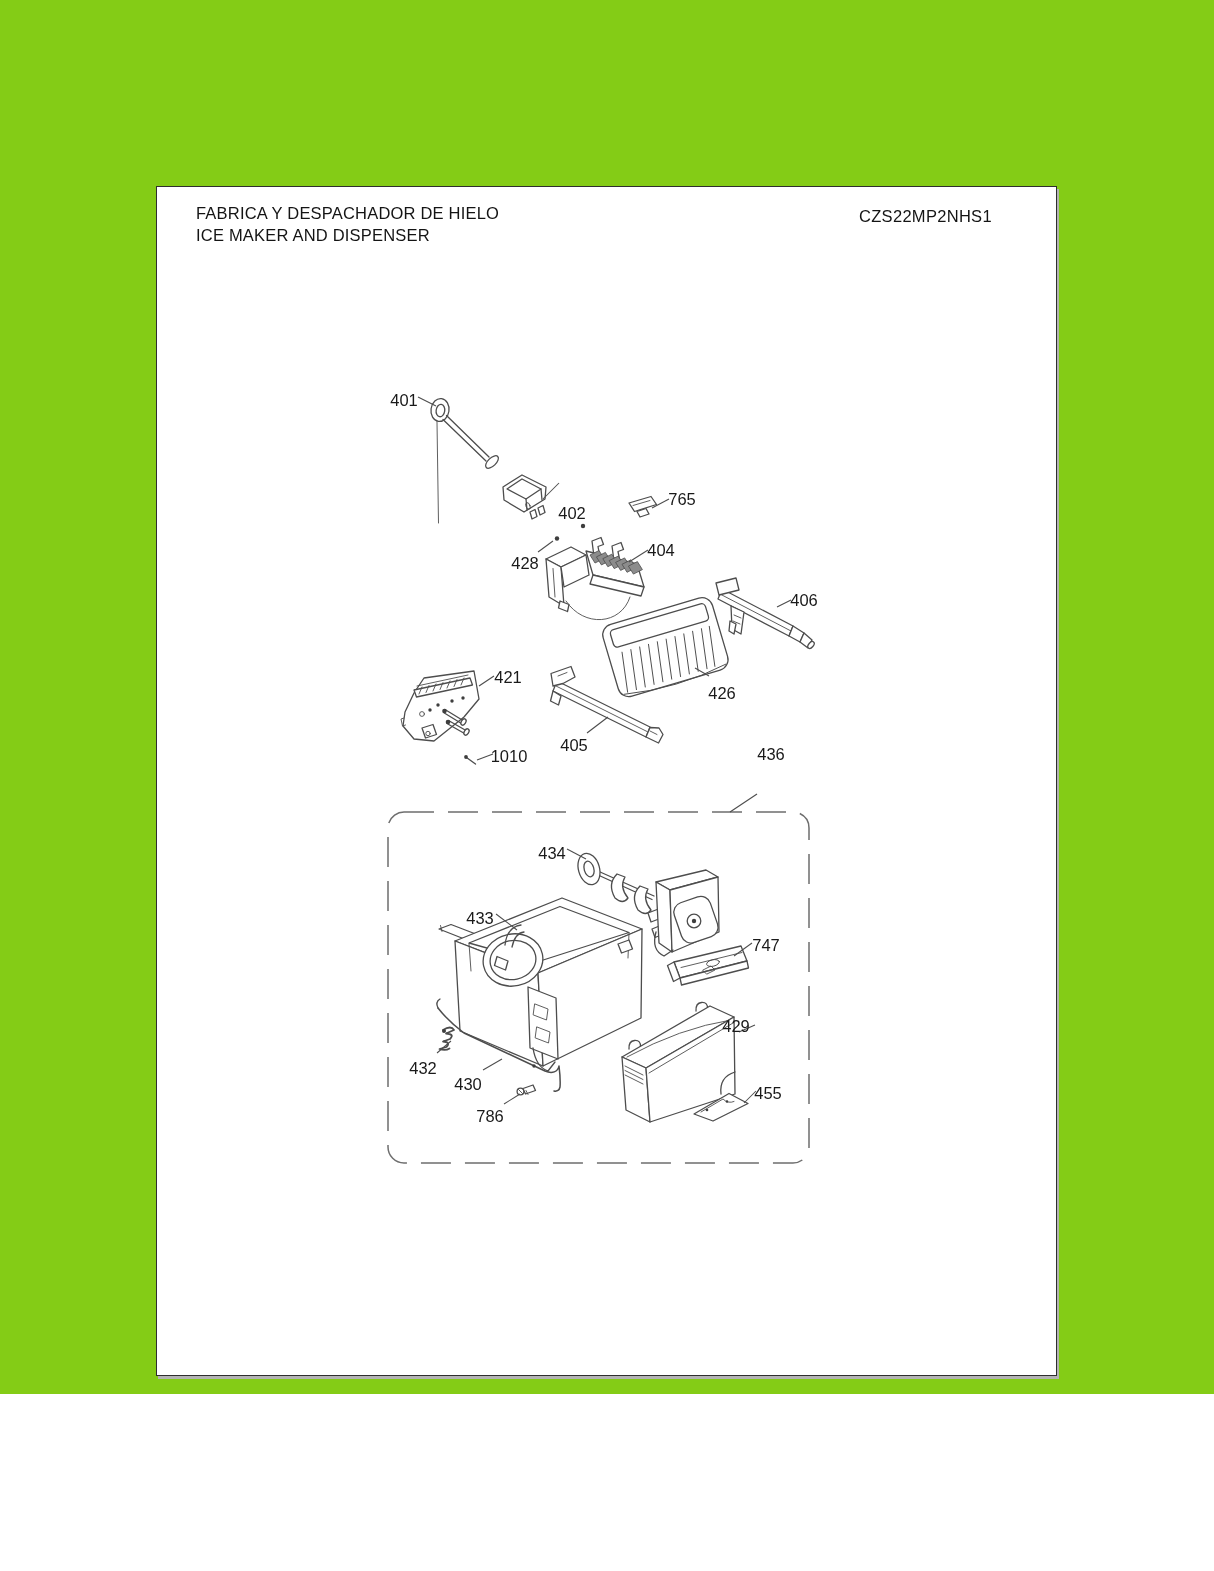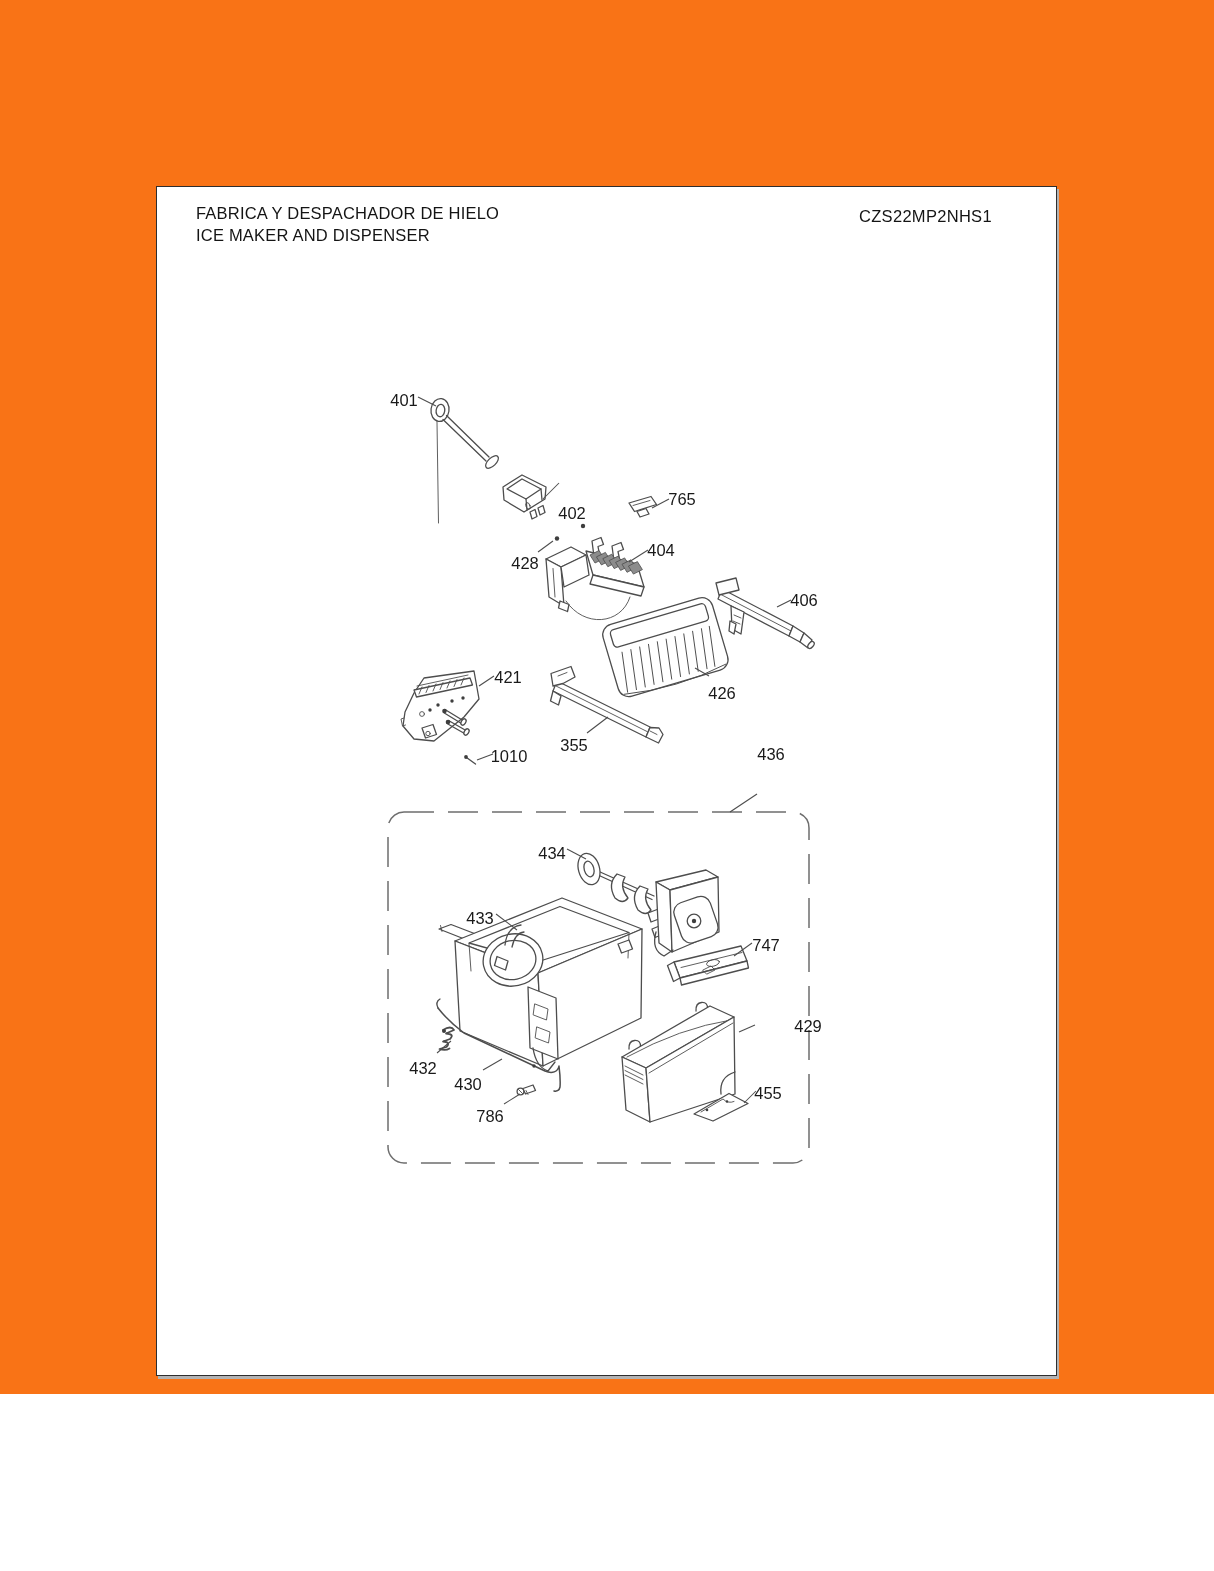--- a/index.html
+++ b/index.html
@@ -1,16 +1,16 @@
 <!DOCTYPE html>
 <html><head>
 <meta charset="utf-8">
 <style>
   html,body{margin:0;padding:0;background:#ffffff;}
-  .page{position:relative;width:1214px;height:1394px;background:#f97316;
+  .page{position:relative;width:1214px;height:1394px;background:#84cc16;
         font-family:"Liberation Sans", sans-serif;overflow:hidden;}
   .frame{position:absolute;left:156px;top:186px;width:899px;height:1188px;
          border:1.7px solid #2e2e2e;box-shadow:2px 3px 0 #b3b3b3;background:#fff;}
   .header-title{position:absolute;left:196px;top:203px;font-size:16.5px;line-height:21.5px;
          color:#141414;letter-spacing:.2px;white-space:nowrap;}
   .model{position:absolute;left:859px;top:207px;font-size:16.5px;color:#141414;letter-spacing:.3px;text-align:center;}
   .art{position:absolute;left:0;top:0;}
   .callout{position:absolute;transform:translate(-50%,-50%);font-size:16.5px;color:#1a1a1a;
          white-space:nowrap;margin-top:8px;}
   
@@ -281,26 +281,26 @@
 
   <div>
     <div class="callout" style="left:404px;top:392px">401</div>
     <div class="callout" style="left:572px;top:505px">402</div>
     <div class="callout" style="left:682px;top:491px">765</div>
     <div class="callout" style="left:661px;top:542px">404</div>
     <div class="callout" style="left:525px;top:555px">428</div>
     <div class="callout" style="left:804px;top:592px">406</div>
     <div class="callout" style="left:508px;top:669px">421</div>
     <div class="callout" style="left:722px;top:685px">426</div>
-    <div class="callout" style="left:574px;top:737px">355</div>
+    <div class="callout" style="left:574px;top:737px">405</div>
     <div class="callout" style="left:509px;top:748px">1010</div>
     <div class="callout" style="left:771px;top:746px">436</div>
     <div class="callout" style="left:552px;top:845px">434</div>
     <div class="callout" style="left:480px;top:910px">433</div>
     <div class="callout" style="left:766px;top:937px">747</div>
-    <div class="callout" style="left:808px;top:1018px">429</div>
+    <div class="callout" style="left:736px;top:1018px">429</div>
     <div class="callout" style="left:423px;top:1060px">432</div>
     <div class="callout" style="left:468px;top:1076px">430</div>
     <div class="callout" style="left:490px;top:1108px">786</div>
     <div class="callout" style="left:768px;top:1085px">455</div>
   </div>
 
 </div>
 
 </body></html>

